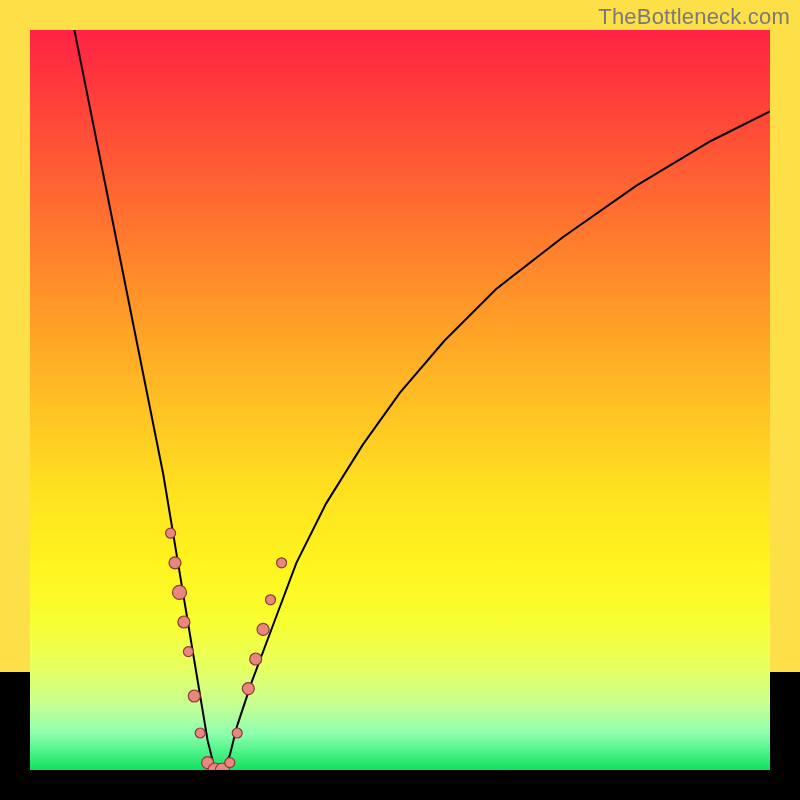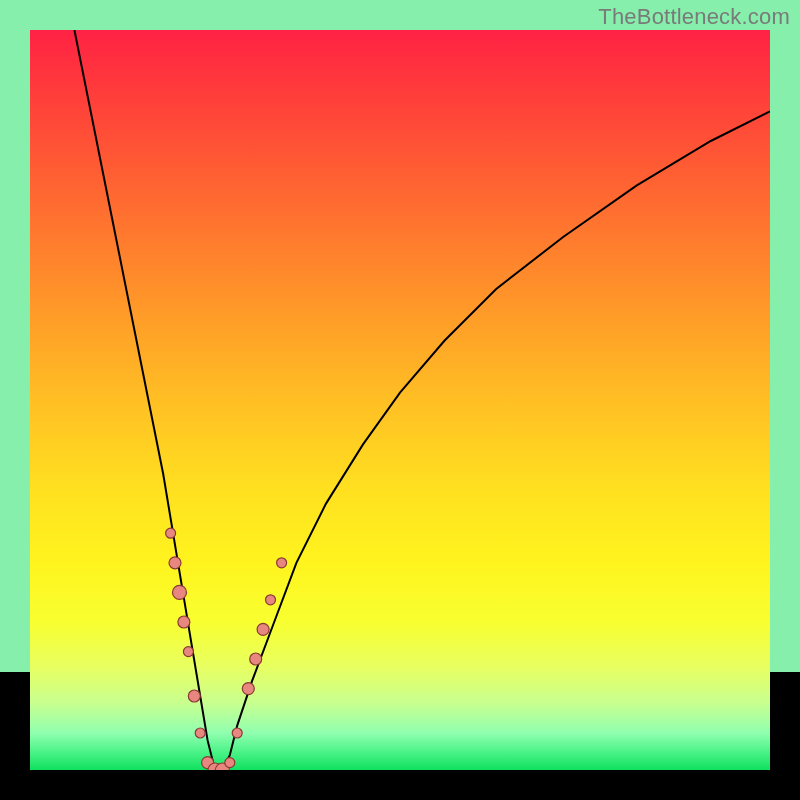--- a/index.html
+++ b/index.html
@@ -10,21 +10,21 @@
     overflow: hidden;
     background: #000;
     font-family: Arial, Helvetica, sans-serif;
   }
   .frame {
     position: absolute;
     left: 0;
     top: 0;
     width: 800px;
     height: 672px;
-    background: #86efac;
+    background: #fde047;
   }
   .plot-area {
     position: absolute;
     left: 30px;
     top: 30px;
     width: 740px;
     height: 740px;
     background: linear-gradient(to bottom,
       #ff2244 0%,
       #ff3b3b 8%,

